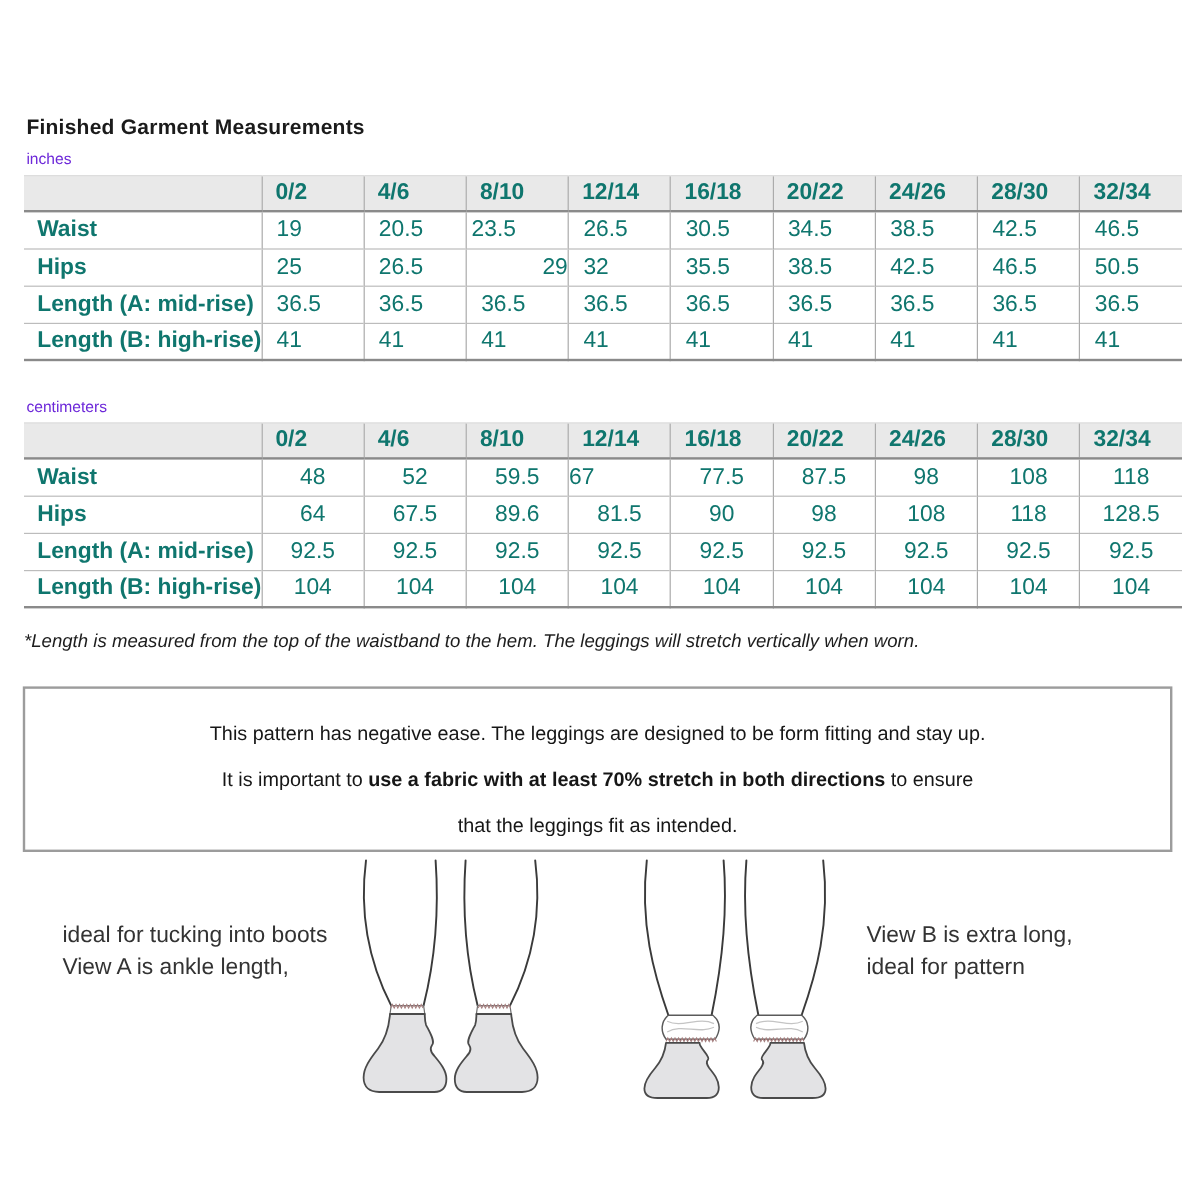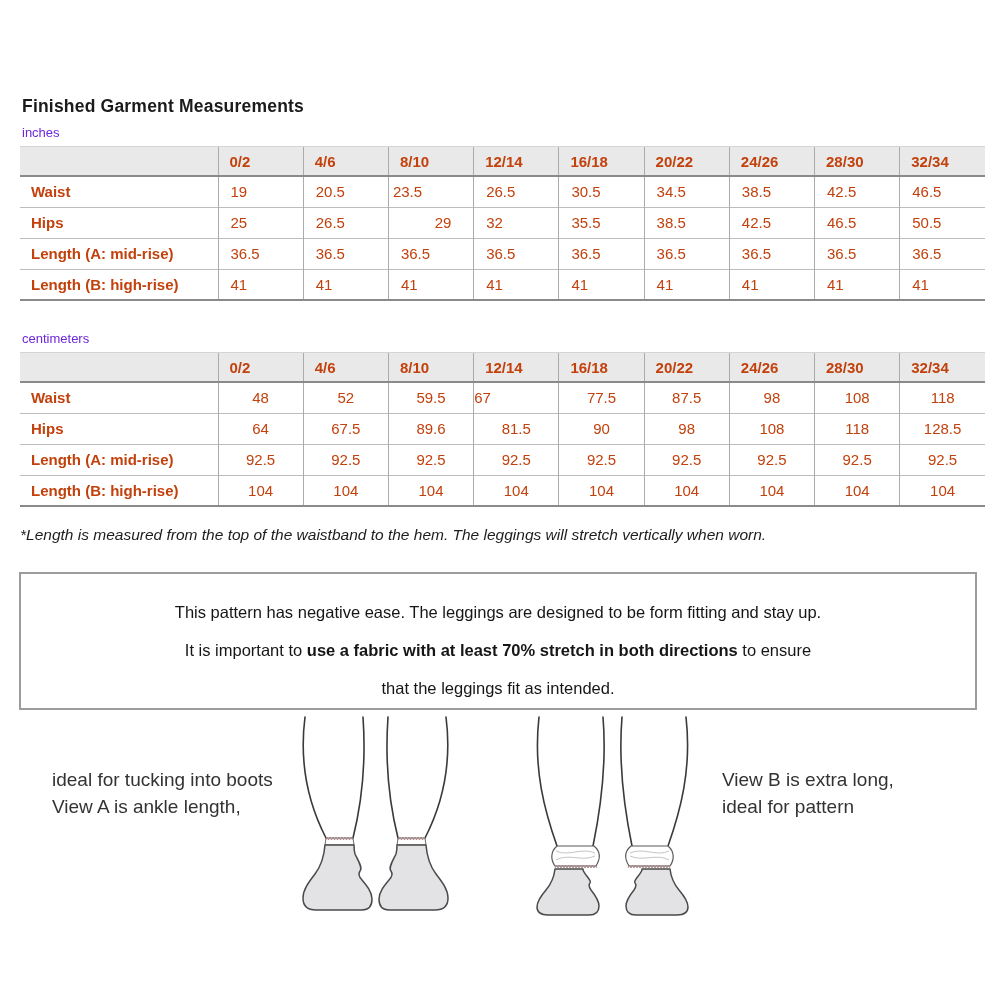--- a/index.html
+++ b/index.html
@@ -4,21 +4,21 @@
 <style>
   html,body { margin:0; padding:0; background:#ffffff; }
   body { width:1000px; height:1000px; position:relative; overflow:hidden;
          font-family:"Liberation Sans", sans-serif; color:#1f1f1f; }
   .abs { position:absolute; }
 
   .page-title { left:22px; top:84px; font-size:17.5px; font-weight:bold; color:#1b1b1b; letter-spacing:0.2px; }
   .unit-label { font-size:13px; color:#6d28d9; }
 
   table.mtable { border-collapse:collapse; table-layout:fixed; width:965px;
-                 font-size:15px; color:#c2410c; border-bottom:2px solid #8a8a8a; }
+                 font-size:19px; color:#0f766e; border-bottom:2px solid #8a8a8a; }
   table.mtable thead th { background:#e9e9e9; height:28px; font-weight:bold; text-align:left;
                           padding:0 0 0 11px; border-top:1px solid #d5d5d5;
                           border-bottom:2px solid #8a8a8a; }
   table.mtable col.label-col { width:198px; }
   table.mtable tbody tr { height:31px; }
   table.mtable tbody th { text-align:left; font-weight:bold; padding-left:11px; white-space:nowrap; }
   table.mtable tbody tr + tr th, table.mtable tbody tr + tr td { border-top:1px solid #bcbcbc; }
   table.mtable th + th, table.mtable td { border-left:1px solid #ababab; }
   table.mtable td { padding:0; }
 
@@ -76,21 +76,21 @@
           <td style="text-align: left; padding-left: 12px;">30.5</td>
           <td style="text-align: left; padding-left: 12px;">34.5</td>
           <td style="text-align: left; padding-left: 12px;">38.5</td>
           <td style="text-align: left; padding-left: 12px;">42.5</td>
           <td style="text-align: left; padding-left: 12px;">46.5</td>
         </tr>
         <tr>
           <th>Hips</th>
           <td style="text-align: left; padding-left: 12px;">25</td>
           <td style="text-align: left; padding-left: 12px;">26.5</td>
-          <td style="text-align: center; padding-left: 24px;">29</td>
+          <td style="text-align: right; padding-left: 24px;">29</td>
           <td style="text-align: left; padding-left: 12px;">32</td>
           <td style="text-align: left; padding-left: 12px;">35.5</td>
           <td style="text-align: left; padding-left: 12px;">38.5</td>
           <td style="text-align: left; padding-left: 12px;">42.5</td>
           <td style="text-align: left; padding-left: 12px;">46.5</td>
           <td style="text-align: left; padding-left: 12px;">50.5</td>
         </tr>
         <tr>
           <th>Length (A: mid-rise)</th>
           <td style="text-align: left; padding-left: 12px;">36.5</td>

